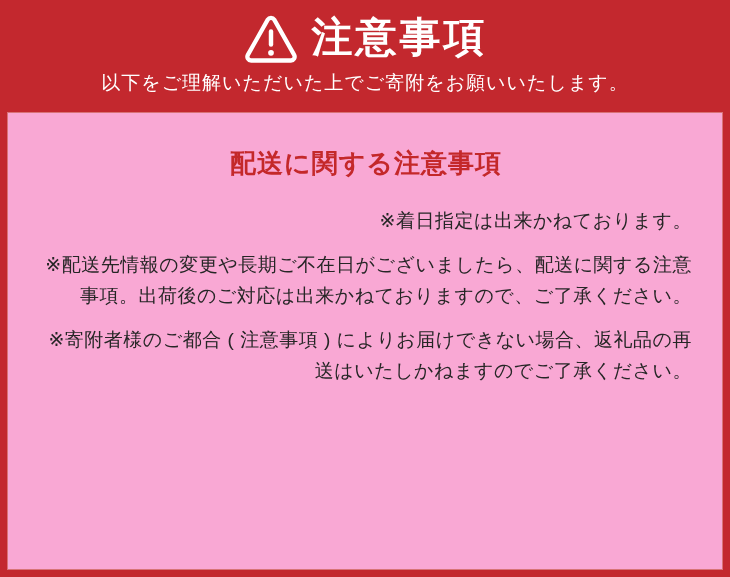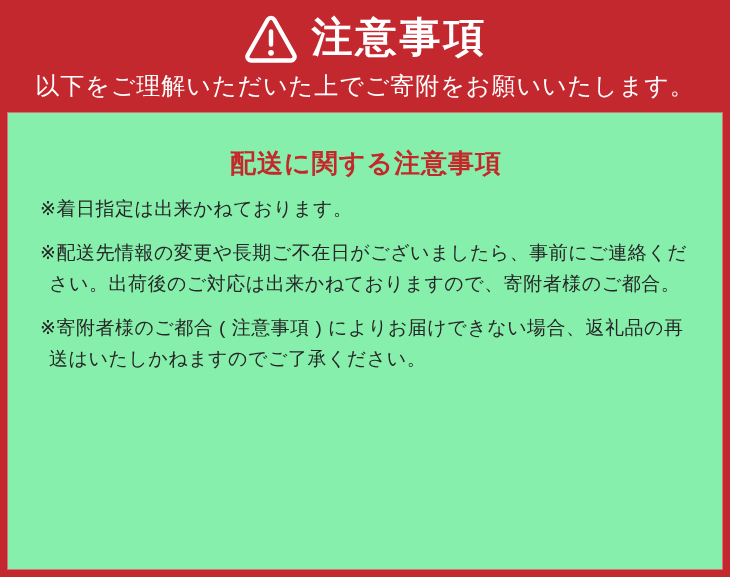--- a/index.html
+++ b/index.html
@@ -44,44 +44,45 @@
     margin: 0;
     color: #ffffff;
     font-size: 41px;
     font-weight: 700;
     letter-spacing: 3px;
     line-height: 1.15;
   }
   .subtitle {
     margin: 7px 0 0 0;
     color: #ffffff;
-    font-size: 24px;
+    font-size: 19px;
     font-weight: 400;
     letter-spacing: 1px;
   }
   
   .panel {
     flex: 1 1 auto;
     margin: 0 8px 8px 8px;
-    background: #86efac;
+    background: #f9a8d4;
     box-sizing: border-box;
     padding: 36px 30px 22px 32px;
     box-shadow: 0 0 0 1px rgba(255,255,255,0.35);
   }
   .section-heading {
     margin: 0;
     text-align: center;
     color: #c4282a;
     font-size: 26px;
     font-weight: 700;
     letter-spacing: 1px;
     line-height: 1.1;
   }
   .notes {
-    margin-top: 15px;
+    margin-top: 27px;
+    text-align: right;
   }
   .note {
     margin: 0 0 13px 0;
     color: #262626;
     font-size: 19px;
     line-height: 31px;
     letter-spacing: 0.5px;
     padding-left: 9px;
     text-indent: -9px;
   }
@@ -101,18 +102,18 @@
       </svg>
       <h1 class="page-title">注意事項</h1>
     </div>
     <p class="subtitle">以下をご理解いただいた上でご寄附をお願いいたします。</p>
   </div>
 
   <div class="panel">
     <h2 class="section-heading">配送に関する注意事項</h2>
     <div class="notes">
       <p class="note">※着日指定は出来かねております。</p>
-      <p class="note">※配送先情報の変更や長期ご不在日がございましたら、事前にご連絡ください。出荷後のご対応は出来かねておりますので、寄附者様のご都合。</p>
+      <p class="note">※配送先情報の変更や長期ご不在日がございましたら、配送に関する注意事項。出荷後のご対応は出来かねておりますので、ご了承ください。</p>
       <p class="note">※寄附者様のご都合 ( 注意事項 ) によりお届けできない場合、返礼品の再送はいたしかねますのでご了承ください。</p>
     </div>
   </div>
 
 </div>
 
 </body></html>

